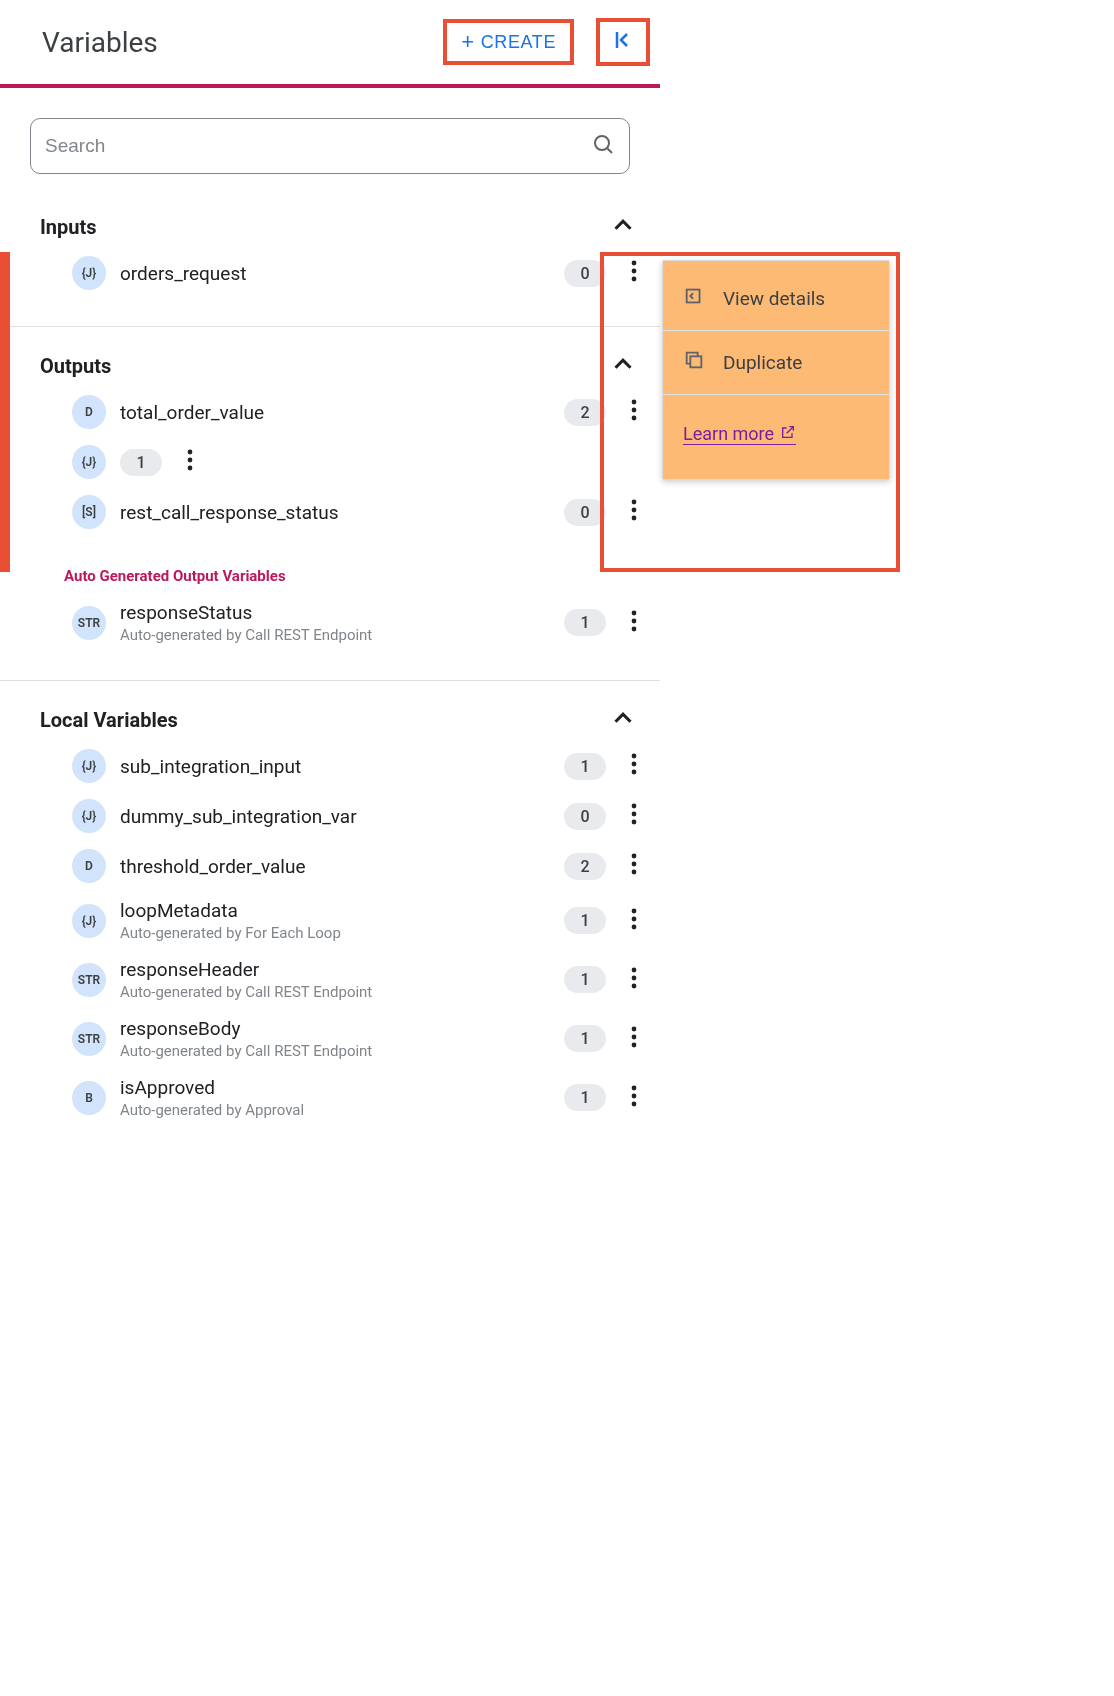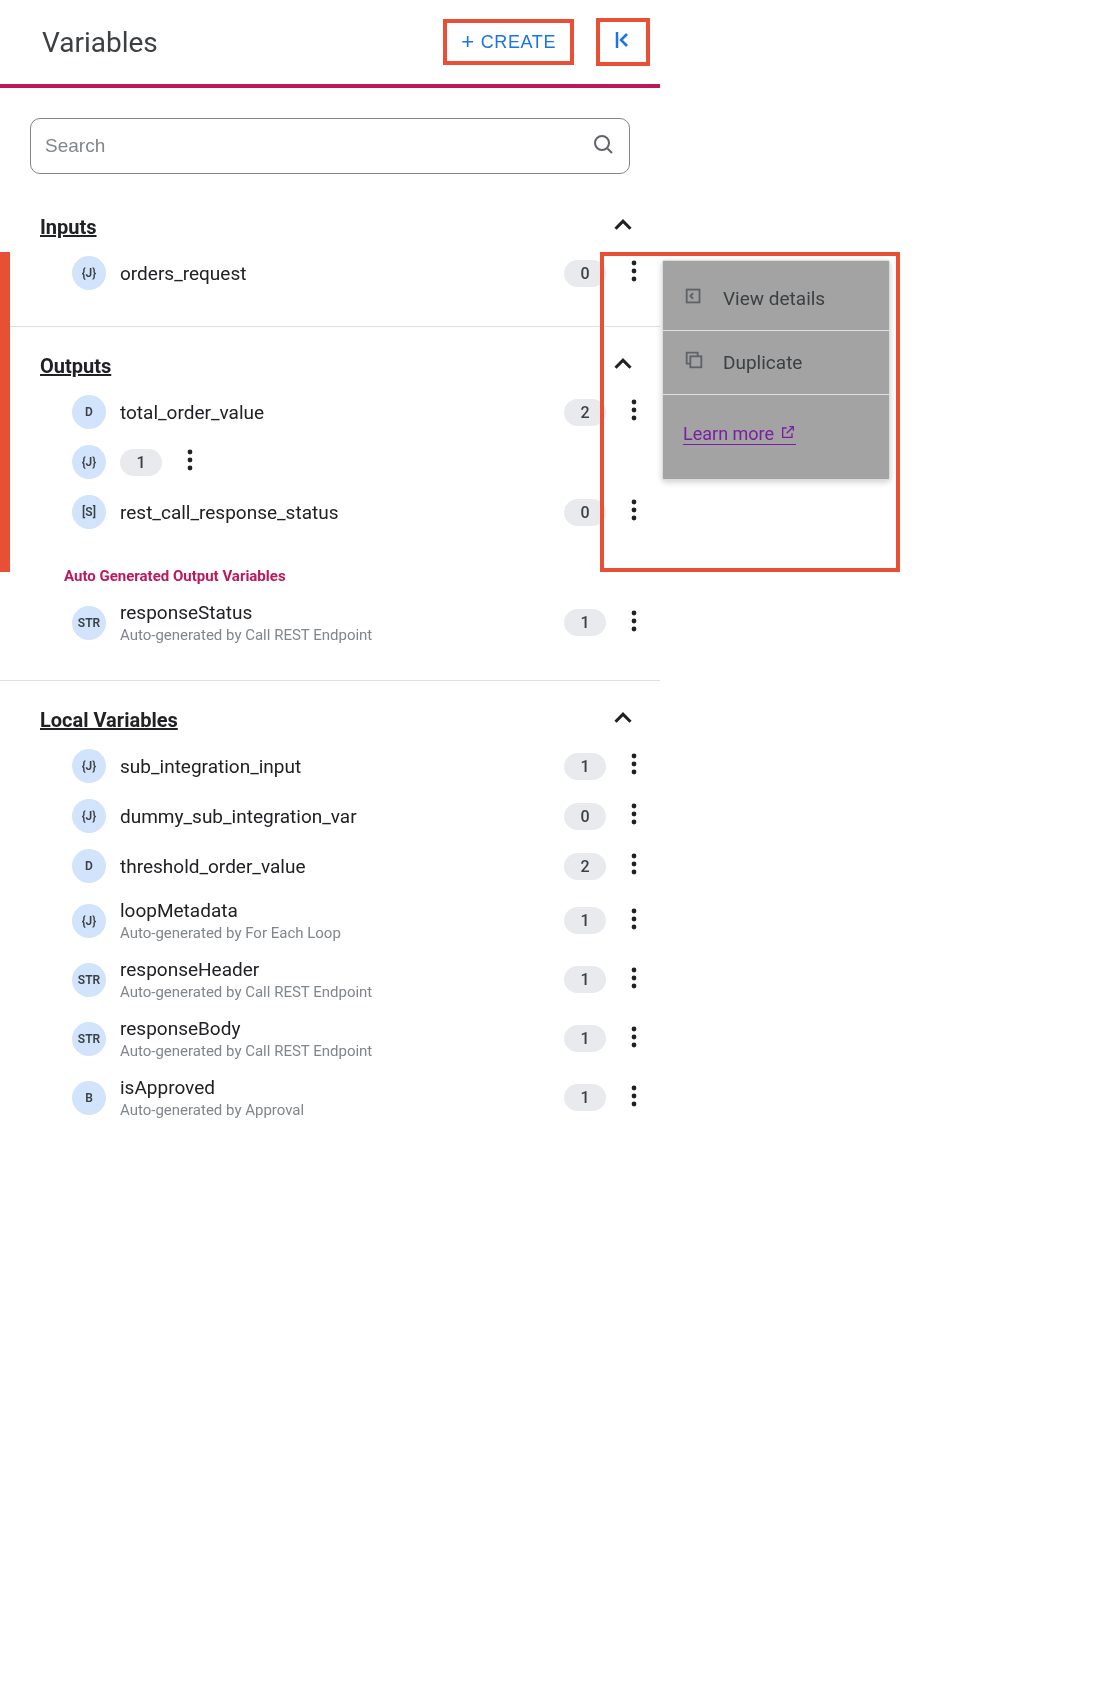--- a/index.html
+++ b/index.html
@@ -76,21 +76,20 @@
     }
     .search-input::placeholder { color: #80868b; }
     .search-icon { color: #5f6368; }
     .search-icon svg { width: 24px; height: 24px; }
 
     .section-head {
       display: flex;
       align-items: center;
       justify-content: space-between;
       padding: 22px 22px 4px 40px;
-      text-decoration: underline;
     }
     .section-title { font-size: 20px; font-weight: 700; color: #202124; }
     .chevron { cursor: pointer; color: #202124; }
     .chevron svg { width: 30px; height: 30px; }
 
     .var-row {
       display: flex;
       align-items: center;
       padding: 8px 12px 8px 72px;
       gap: 14px;
@@ -130,21 +129,21 @@
       padding: 30px 0 8px 40px;
       margin-left: 24px;
     }
     .divider { height: 1px; background: #e0e0e0; margin: 28px 0 0 0; }
 
     
     .menu {
       position: absolute;
       left: 662px; top: 260px;
       width: 228px;
-      background: #a3a3a3;
+      background: #fdba74;
       border: 1px solid #dadce0;
       border-radius: 2px;
       box-shadow: 0 2px 6px rgba(0,0,0,.2);
       padding: 8px 0;
     }
     .menu-frame {
       position: absolute;
       left: 600px; top: 252px;
       width: 300px; height: 320px;
       border: 4px solid #e94f35;

